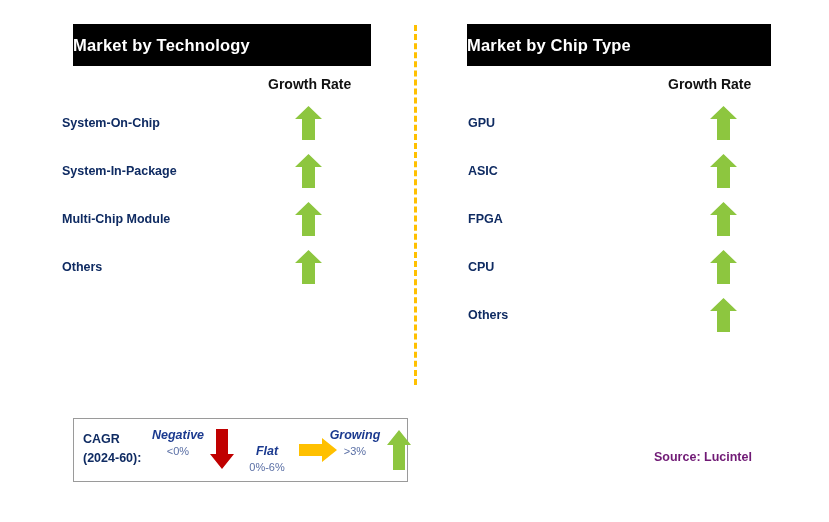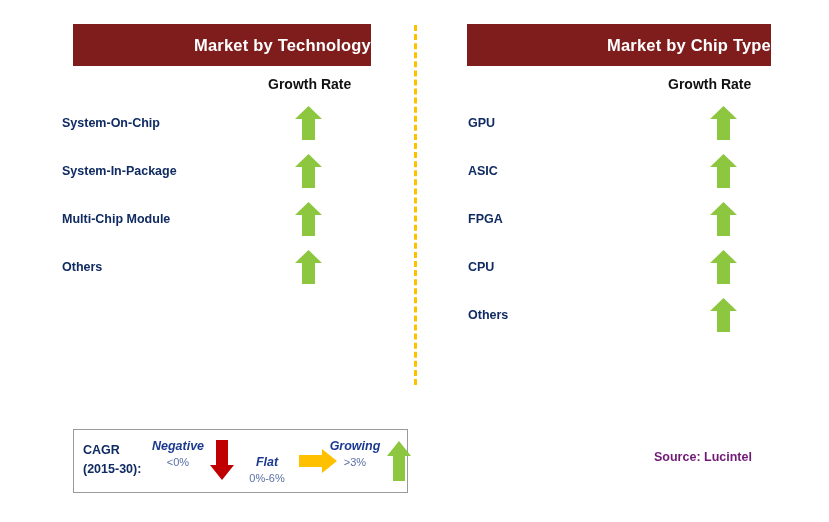--- a/index.html
+++ b/index.html
@@ -19,24 +19,24 @@
     top: 0;
     height: 522px;
   }
   #panel-technology { left: 0; width: 414px; }
   #panel-chip { left: 415px; width: 414px; }
 
   .header-bar {
     position: absolute;
     top: 24px;
     height: 42px;
-    background: #7f1d1d;
+    background: #000000;
     display: flex;
     align-items: center;
-    justify-content: flex-end;
+    justify-content: flex-start;
   }
   #header-technology { left: 73px; width: 298px; }
   #header-chip { left: 52px; width: 304px; }
 
   .header-title {
     color: #ffffff;
     font-size: 16.5px;
     font-weight: bold;
     letter-spacing: 0.2px;
     font-family: "Liberation Sans", sans-serif;
@@ -99,21 +99,20 @@
 
   #legend-box {
     position: absolute;
     left: 73px;
     top: 418px;
     width: 335px;
     height: 64px;
     border: 1.5px solid #9a9a9a;
     background: #ffffff;
     box-sizing: border-box;
-    margin-top: 11px;
   }
   .legend-inner {
     position: relative;
     width: 100%;
     height: 100%;
   }
   #legend-cagr {
     position: absolute;
     left: 9px;
     top: 11px;
@@ -275,21 +274,21 @@
       </span>
     </div>
 
   </div>
 </div>
 
 <div id="legend-box">
   <div class="legend-inner">
     <div id="legend-cagr">
       <div>CAGR</div>
-      <div>(2015-30):</div>
+      <div>(2024-60):</div>
     </div>
 
     <div class="legend-group" id="legend-negative">
       <div class="legend-title">Negative</div>
       <div class="legend-value">&lt;0%</div>
     </div>
 
     <div id="legend-arrow-down">
       <svg width="24" height="40" viewBox="0 0 24 40" xmlns="http://www.w3.org/2000/svg">
         <polygon points="12,40 24,25 18,25 18,0 6,0 6,25 0,25" fill="#C00000"></polygon>

